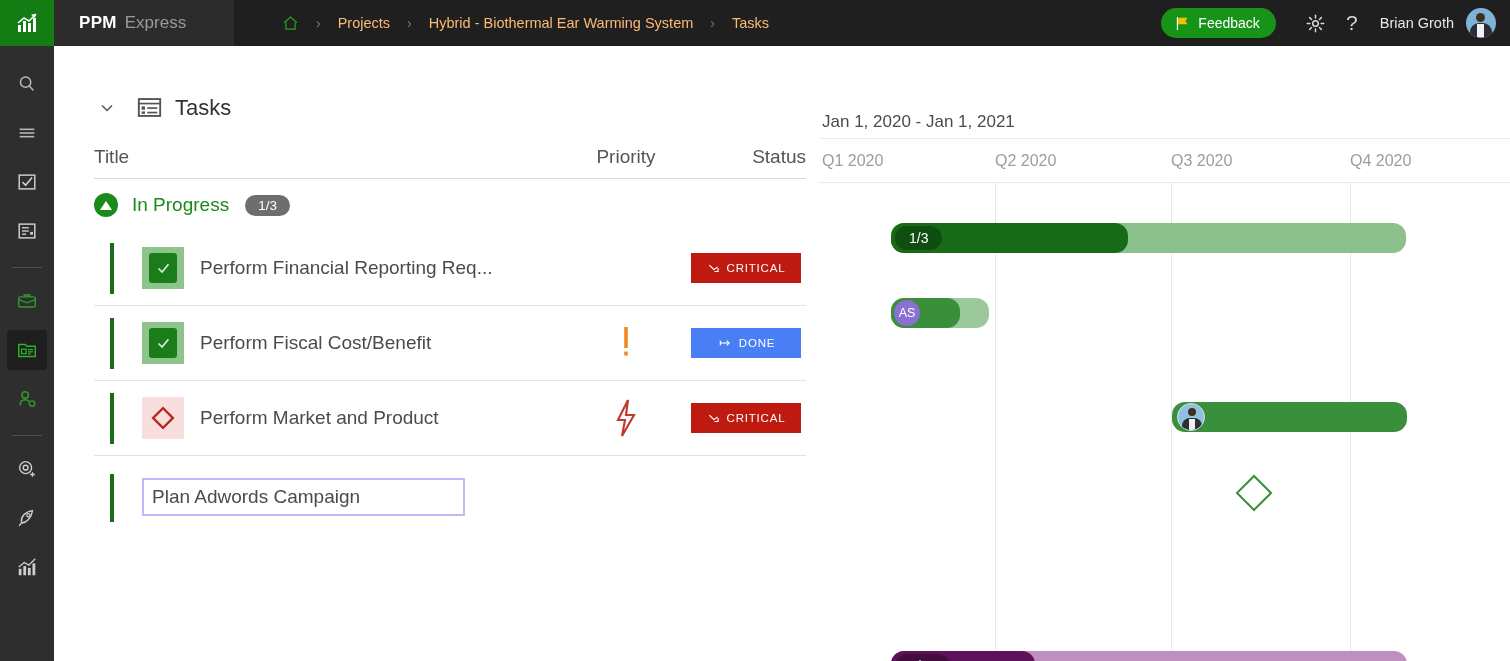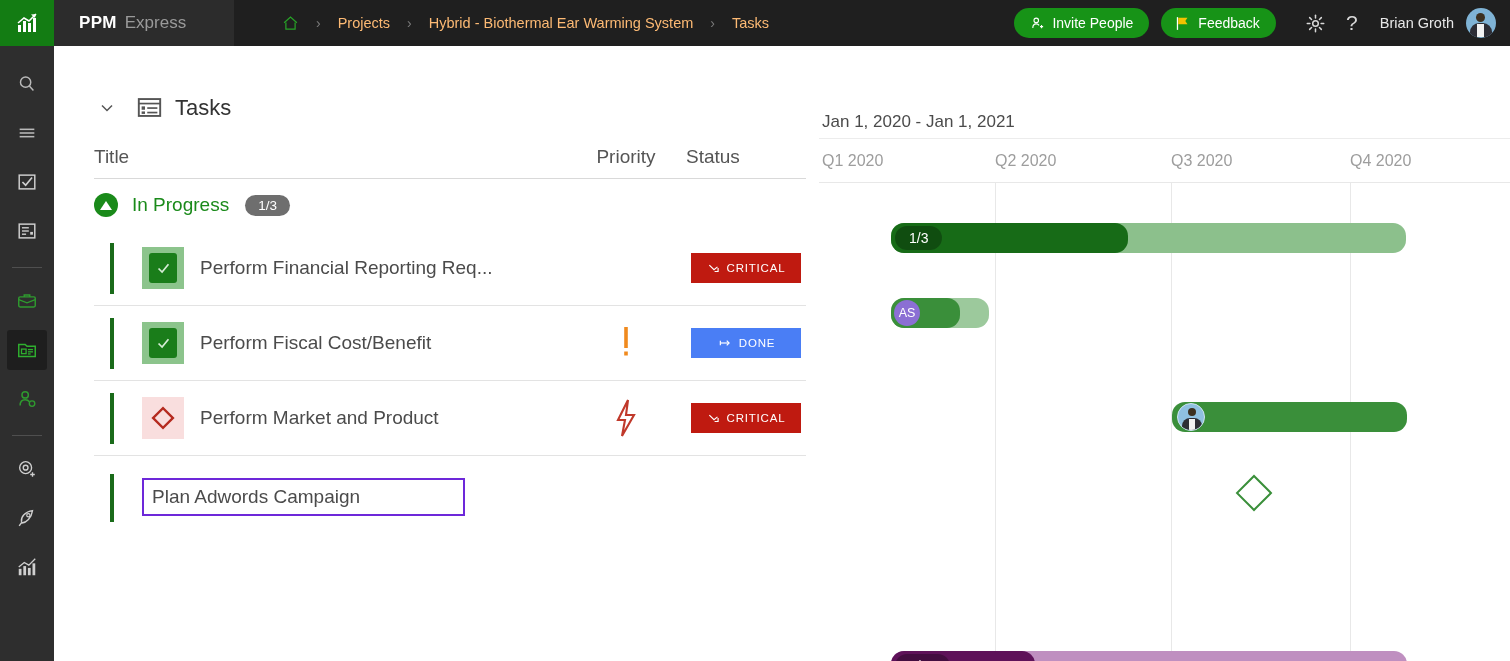--- a/index.html
+++ b/index.html
@@ -79,21 +79,21 @@
   }
   .tasks-title { font-size: 22px; color: #333; margin-left: 12px; }
   .tasks-icon { margin-left: 16px; display: flex; align-items: center; }
 
   .col-head {
     display: flex; align-items: flex-end; margin: 25px 0 0 40px; width: 712px;
     border-bottom: 1px solid #d9d9d9; padding-bottom: 10px;
   }
   .col-title { flex: 1 1 auto; font-size: 19px; color: #555; }
   .col-priority { width: 120px; font-size: 19px; color: #555; text-align: center; }
-  .col-status { width: 120px; font-size: 19px; color: #555; text-align: left; }
+  .col-status { width: 120px; font-size: 19px; color: #555; text-align: right; }
 
   .group-row { display: flex; align-items: center; height: 52px; margin-left: 40px; }
   .group-tri {
     width: 24px; height: 24px; border-radius: 50%;
     display: flex; align-items: center; justify-content: center; flex: 0 0 auto;
   }
   .tri-up {
     width: 0; height: 0; border-left: 6px solid transparent; border-right: 6px solid transparent;
     border-bottom: 9px solid #fff;
   }
@@ -121,21 +121,21 @@
   .task-status { width: 120px; display: flex; align-items: center; justify-content: center; }
   .badge {
     display: flex; align-items: center; justify-content: center; gap: 6px;
     width: 110px; height: 30px; color: #fff; font-size: 11.5px; letter-spacing: .8px;
   }
   .badge.critical { background: #bf1a10; }
   .badge.done { background: #4a7ef5; }
 
   .new-row { position: relative; display: flex; align-items: center; height: 82px; margin-left: 40px; width: 712px; }
   .new-input {
-    margin-left: 48px; width: 323px; height: 38px; border: 2px solid #6d28d9;
+    margin-left: 48px; width: 323px; height: 38px; border: 2px solid #c4b5fd;
     background: #fff; font-size: 19px; color: #4b4b4b; padding: 0 8px;
     font-family: "Liberation Sans", sans-serif; outline: none;
   }
 
   
   .gantt {
     position: absolute; left: 819px; top: 46px; width: 691px; height: 615px;
     background: #fff; overflow: hidden;
   }
   .gantt-range { position: absolute; left: 3px; top: 66px; font-size: 17px; color: #4b4b4b; }
@@ -207,28 +207,20 @@
         </svg>
       </span>
       <span class="crumb-sep">›</span>
       <span class="crumb">Projects</span>
       <span class="crumb-sep">›</span>
       <span class="crumb">Hybrid - Biothermal Ear Warming System</span>
       <span class="crumb-sep">›</span>
       <span class="crumb">Tasks</span>
     </div>
 
-    <button class="topbtn">
-      <svg width="15" height="15" viewBox="0 0 24 24">
-        <circle cx="10" cy="7" r="3.6" fill="none" stroke="#fff" stroke-width="1.8"></circle>
-        <path d="M4.5 19 C4.5 14.5 7 12.5 10 12.5 C12 12.5 13.6 13.4 14.6 15" fill="none" stroke="#fff" stroke-width="1.8"></path>
-        <path d="M16 17 h5 M18.5 14.5 v5" stroke="#fff" stroke-width="1.7"></path>
-      </svg>
-      <span>Invite People</span>
-    </button>
 
     <button class="topbtn feedback">
       <svg width="17" height="17" viewBox="0 0 24 24">
         <rect x="4" y="3" width="1.8" height="18" fill="#ffffff"></rect>
         <path d="M6 4 H19 L16 8.5 L19 13 H6 Z" fill="#f2c200"></path>
       </svg>
       <span>Feedback</span>
     </button>
 
     <div class="icon-btn gear-wrap">

